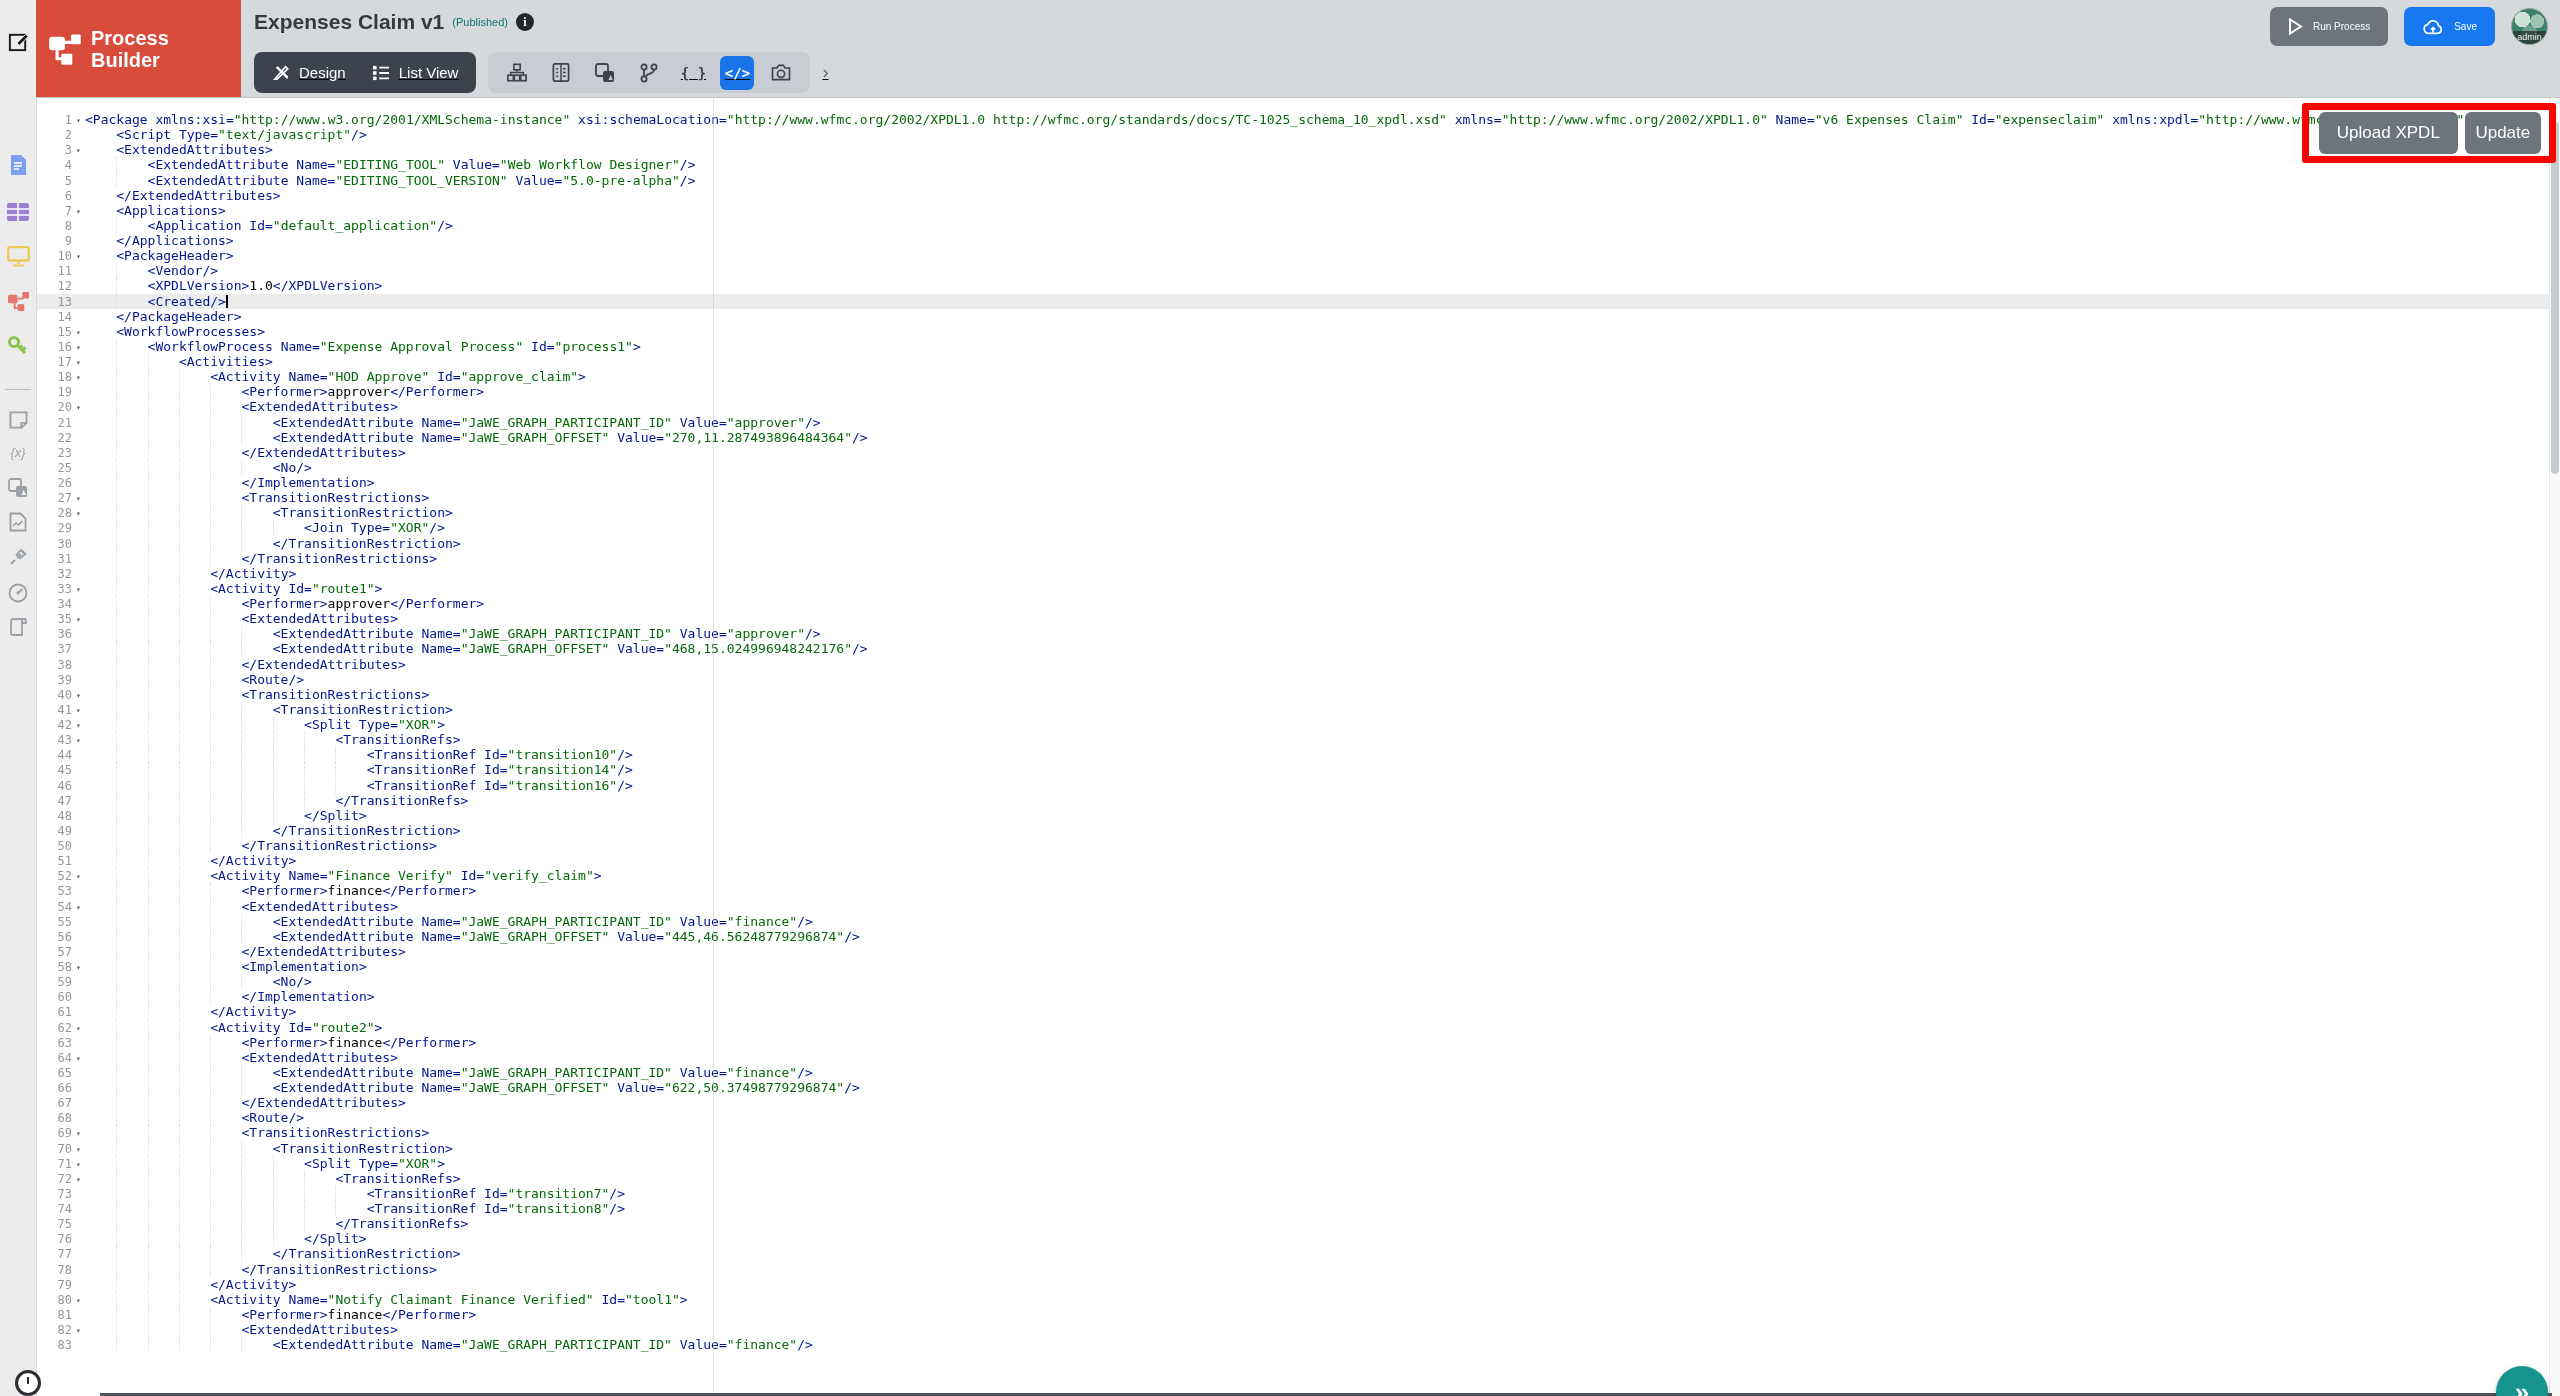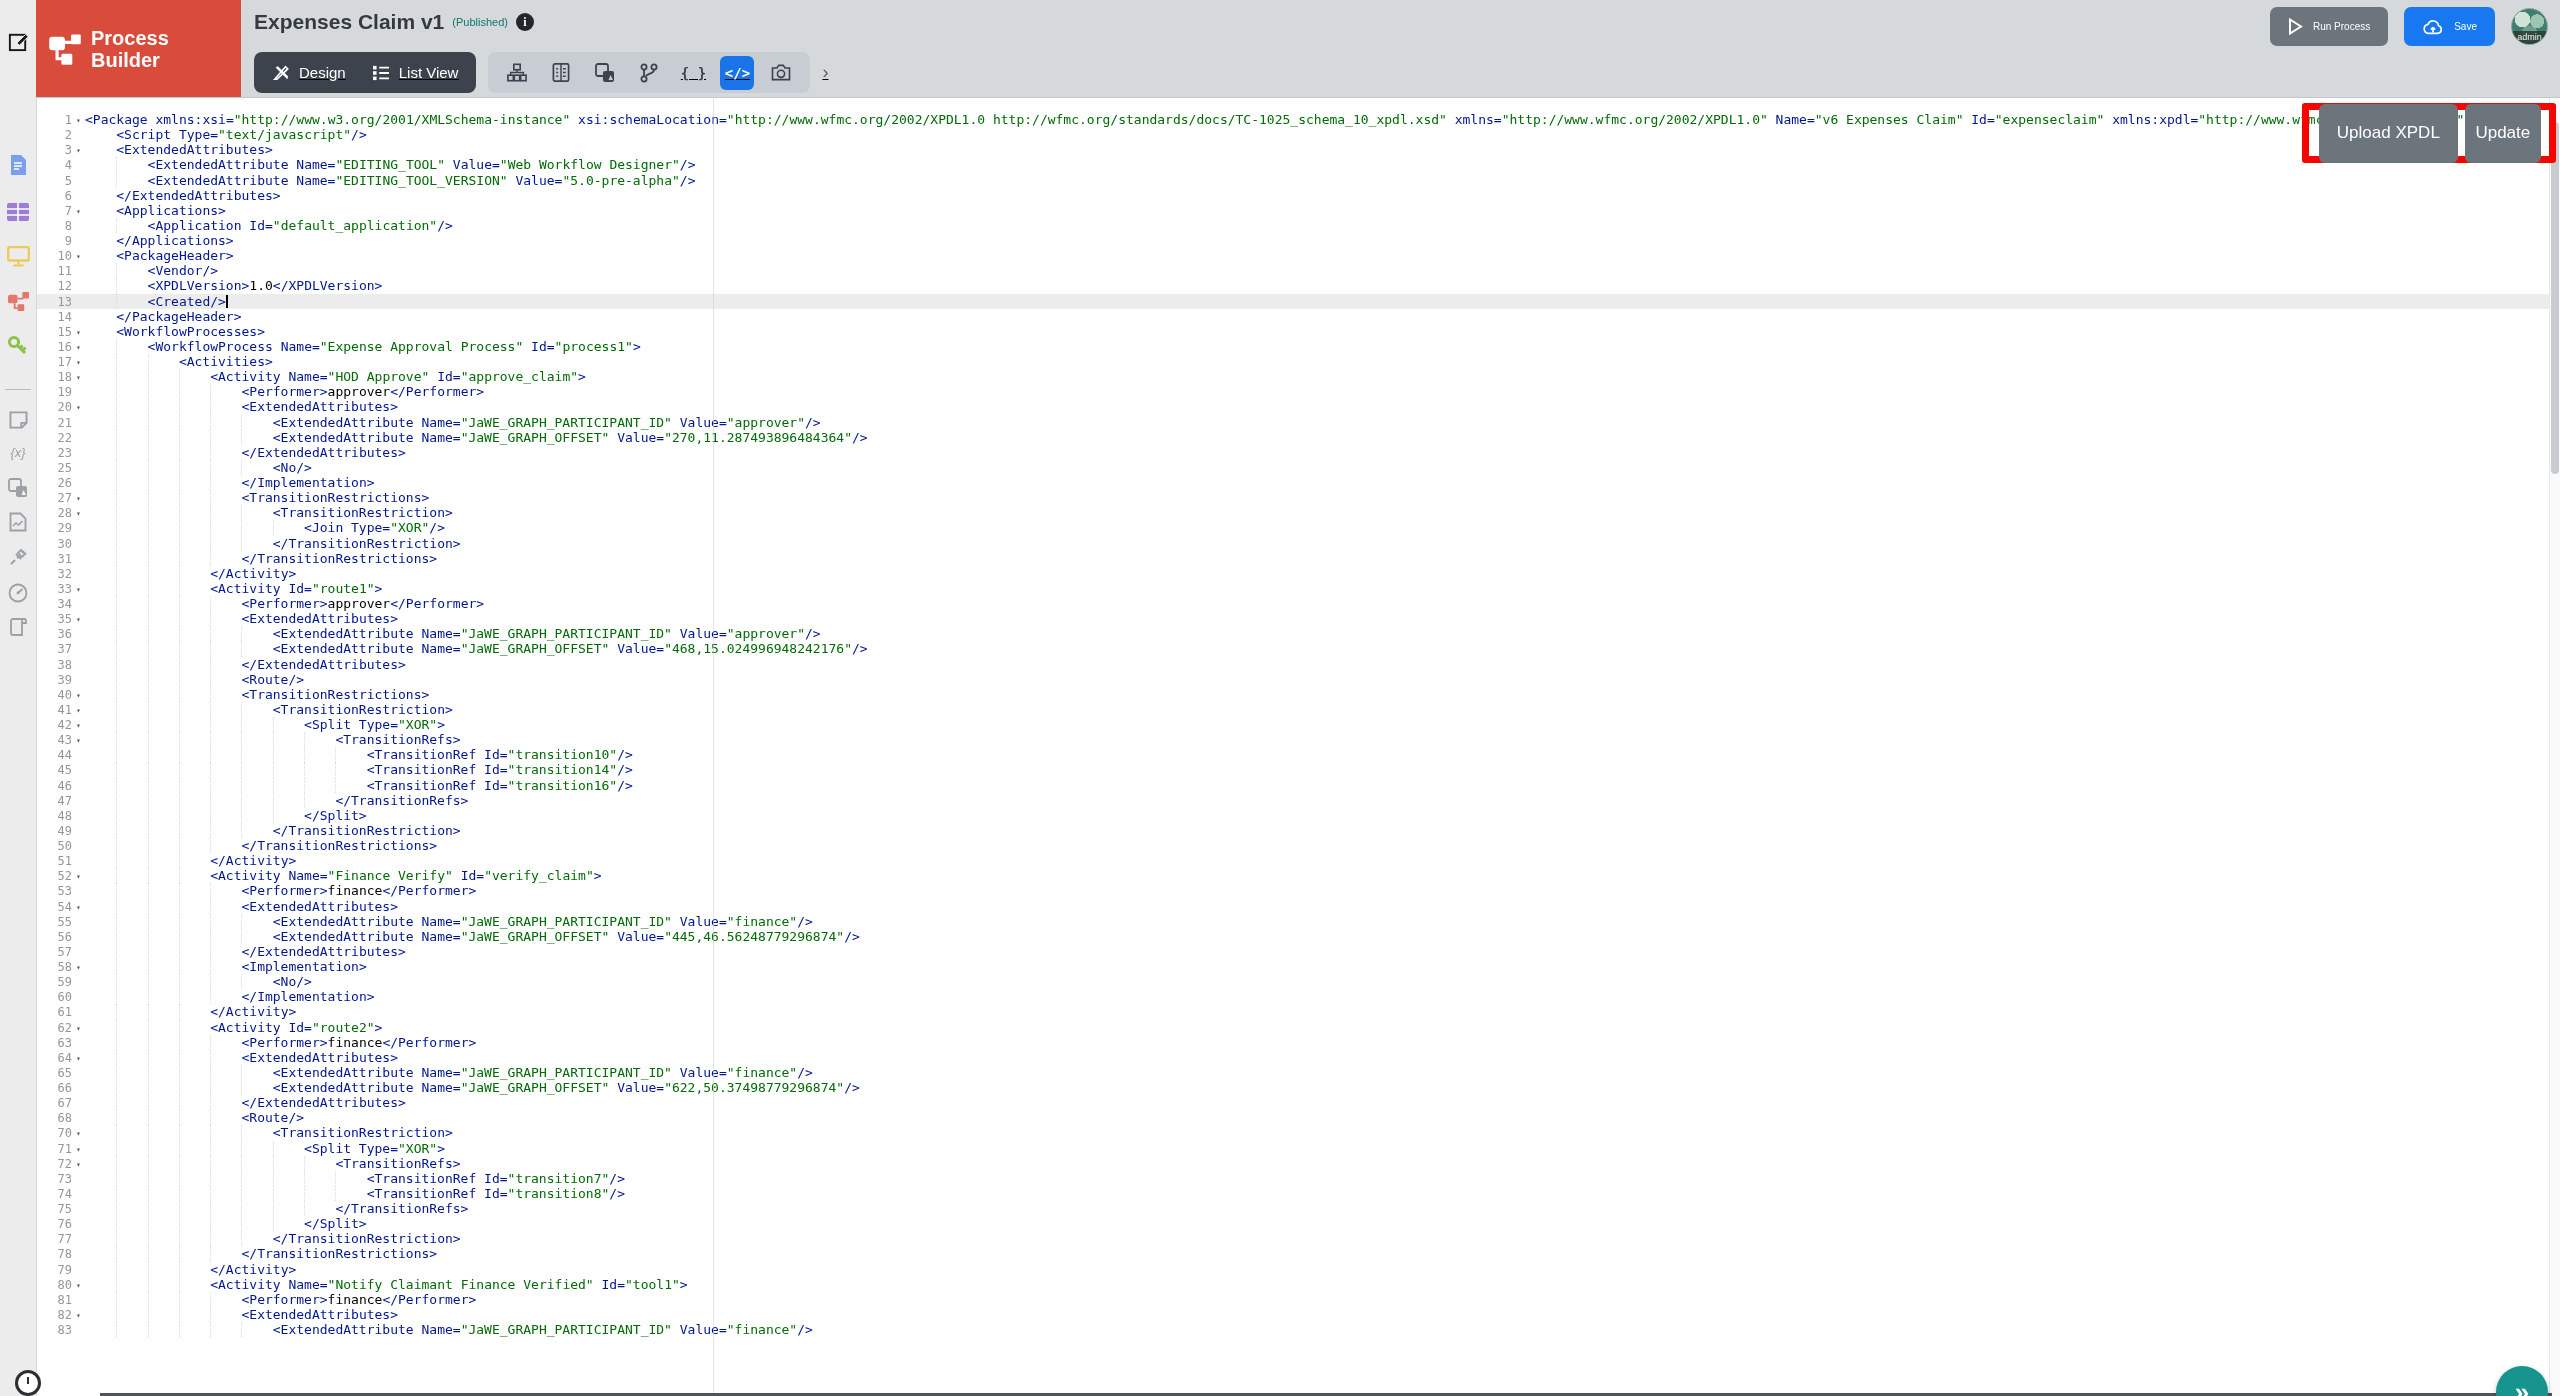--- a/index.html
+++ b/index.html
@@ -48,21 +48,21 @@
   .ind{display:inline-block;width:4ch;box-sizing:border-box;}
   .gl{border-left:1px dotted #d8dcdf;}
   .tag{color:#00168E;}
   .str{color:#036A07;}
   .txt{color:#000;}
   .cursor{display:inline-block;width:2px;height:13px;background:#000;vertical-align:-2px;}
   .vscroll{position:absolute;right:0;top:0;bottom:0;width:10px;background:#fafafa;border-left:1px solid #e4e6e8;z-index:4;}
   .vthumb{position:absolute;left:1px;right:1px;top:25px;height:352px;background:#c8ccd0;border-radius:5px;}
   
   .annotation{position:absolute;left:2302px;top:103px;width:254px;height:60px;border:7px solid #f50400;border-radius:3px;box-sizing:border-box;z-index:8;display:flex;align-items:center;padding:0 8px 0 10px;gap:7px;background:transparent;}
-  .ov-btn{background:#6c747c;color:#fff;border:none;border-radius:6px;height:59px;font-size:17px;font-family:"Liberation Sans",sans-serif;cursor:pointer;}
+  .ov-btn{background:#6c747c;color:#fff;border:none;border-radius:6px;height:42px;font-size:17px;font-family:"Liberation Sans",sans-serif;cursor:pointer;}
   .ov-btn.upload{width:146px;}
   .ov-btn.update{width:80px;}
   
   .bottom-line{position:absolute;left:100px;right:8px;bottom:0;height:3px;background:#4e5459;z-index:7;}
   .clockish{position:absolute;left:15px;top:1370px;width:26px;height:26px;border:3px solid #2b2f33;border-radius:50%;background:#fff;box-sizing:border-box;z-index:9;}
   .clockish:after{content:"";position:absolute;left:9px;top:4px;width:2px;height:7px;background:#2b2f33;}
   .fab{position:absolute;left:2496px;top:1366px;width:52px;height:52px;border-radius:50%;background:#17948d;color:#fff;display:flex;align-items:center;justify-content:center;font-size:26px;font-weight:bold;z-index:9;box-shadow:0 2px 5px rgba(0,0,0,.25);cursor:pointer;}
   svg{display:block;}
 </style>
 </head>
@@ -321,20 +321,21 @@
         <div class="row"><span class="ln">59</span><span class="fold"></span><span class="ind">    </span><span class="ind gl">    </span><span class="ind gl">    </span><span class="ind gl">    </span><span class="ind gl">    </span><span class="ind gl">    </span><span class="tag">&lt;No/&gt;</span></div>
         <div class="row"><span class="ln">60</span><span class="fold"></span><span class="ind">    </span><span class="ind gl">    </span><span class="ind gl">    </span><span class="ind gl">    </span><span class="ind gl">    </span><span class="tag">&lt;/Implementation&gt;</span></div>
         <div class="row"><span class="ln">61</span><span class="fold"></span><span class="ind">    </span><span class="ind gl">    </span><span class="ind gl">    </span><span class="ind gl">    </span><span class="tag">&lt;/Activity&gt;</span></div>
         <div class="row"><span class="ln">62</span><span class="fold">▾</span><span class="ind">    </span><span class="ind gl">    </span><span class="ind gl">    </span><span class="ind gl">    </span><span class="tag">&lt;Activity Id=</span><span class="str">"route2"</span><span class="tag">&gt;</span></div>
         <div class="row"><span class="ln">63</span><span class="fold"></span><span class="ind">    </span><span class="ind gl">    </span><span class="ind gl">    </span><span class="ind gl">    </span><span class="ind gl">    </span><span class="tag">&lt;Performer&gt;</span><span class="txt">finance</span><span class="tag">&lt;/Performer&gt;</span></div>
         <div class="row"><span class="ln">64</span><span class="fold">▾</span><span class="ind">    </span><span class="ind gl">    </span><span class="ind gl">    </span><span class="ind gl">    </span><span class="ind gl">    </span><span class="tag">&lt;ExtendedAttributes&gt;</span></div>
         <div class="row"><span class="ln">65</span><span class="fold"></span><span class="ind">    </span><span class="ind gl">    </span><span class="ind gl">    </span><span class="ind gl">    </span><span class="ind gl">    </span><span class="ind gl">    </span><span class="tag">&lt;ExtendedAttribute Name=</span><span class="str">"JaWE_GRAPH_PARTICIPANT_ID"</span><span class="tag"> Value=</span><span class="str">"finance"</span><span class="tag">/&gt;</span></div>
         <div class="row"><span class="ln">66</span><span class="fold"></span><span class="ind">    </span><span class="ind gl">    </span><span class="ind gl">    </span><span class="ind gl">    </span><span class="ind gl">    </span><span class="ind gl">    </span><span class="tag">&lt;ExtendedAttribute Name=</span><span class="str">"JaWE_GRAPH_OFFSET"</span><span class="tag"> Value=</span><span class="str">"622,50.37498779296874"</span><span class="tag">/&gt;</span></div>
         <div class="row"><span class="ln">67</span><span class="fold"></span><span class="ind">    </span><span class="ind gl">    </span><span class="ind gl">    </span><span class="ind gl">    </span><span class="ind gl">    </span><span class="tag">&lt;/ExtendedAttributes&gt;</span></div>
         <div class="row"><span class="ln">68</span><span class="fold"></span><span class="ind">    </span><span class="ind gl">    </span><span class="ind gl">    </span><span class="ind gl">    </span><span class="ind gl">    </span><span class="tag">&lt;Route/&gt;</span></div>
+        <div class="row"><span class="ln">69</span><span class="fold">▾</span><span class="ind">    </span><span class="ind gl">    </span><span class="ind gl">    </span><span class="ind gl">    </span><span class="ind gl">    </span><span class="tag">&lt;TransitionRestrictions&gt;</span></div>
         <div class="row"><span class="ln">70</span><span class="fold">▾</span><span class="ind">    </span><span class="ind gl">    </span><span class="ind gl">    </span><span class="ind gl">    </span><span class="ind gl">    </span><span class="ind gl">    </span><span class="tag">&lt;TransitionRestriction&gt;</span></div>
         <div class="row"><span class="ln">71</span><span class="fold">▾</span><span class="ind">    </span><span class="ind gl">    </span><span class="ind gl">    </span><span class="ind gl">    </span><span class="ind gl">    </span><span class="ind gl">    </span><span class="ind gl">    </span><span class="tag">&lt;Split Type=</span><span class="str">"XOR"</span><span class="tag">&gt;</span></div>
         <div class="row"><span class="ln">72</span><span class="fold">▾</span><span class="ind">    </span><span class="ind gl">    </span><span class="ind gl">    </span><span class="ind gl">    </span><span class="ind gl">    </span><span class="ind gl">    </span><span class="ind gl">    </span><span class="ind gl">    </span><span class="tag">&lt;TransitionRefs&gt;</span></div>
         <div class="row"><span class="ln">73</span><span class="fold"></span><span class="ind">    </span><span class="ind gl">    </span><span class="ind gl">    </span><span class="ind gl">    </span><span class="ind gl">    </span><span class="ind gl">    </span><span class="ind gl">    </span><span class="ind gl">    </span><span class="ind gl">    </span><span class="tag">&lt;TransitionRef Id=</span><span class="str">"transition7"</span><span class="tag">/&gt;</span></div>
         <div class="row"><span class="ln">74</span><span class="fold"></span><span class="ind">    </span><span class="ind gl">    </span><span class="ind gl">    </span><span class="ind gl">    </span><span class="ind gl">    </span><span class="ind gl">    </span><span class="ind gl">    </span><span class="ind gl">    </span><span class="ind gl">    </span><span class="tag">&lt;TransitionRef Id=</span><span class="str">"transition8"</span><span class="tag">/&gt;</span></div>
         <div class="row"><span class="ln">75</span><span class="fold"></span><span class="ind">    </span><span class="ind gl">    </span><span class="ind gl">    </span><span class="ind gl">    </span><span class="ind gl">    </span><span class="ind gl">    </span><span class="ind gl">    </span><span class="ind gl">    </span><span class="tag">&lt;/TransitionRefs&gt;</span></div>
         <div class="row"><span class="ln">76</span><span class="fold"></span><span class="ind">    </span><span class="ind gl">    </span><span class="ind gl">    </span><span class="ind gl">    </span><span class="ind gl">    </span><span class="ind gl">    </span><span class="ind gl">    </span><span class="tag">&lt;/Split&gt;</span></div>
         <div class="row"><span class="ln">77</span><span class="fold"></span><span class="ind">    </span><span class="ind gl">    </span><span class="ind gl">    </span><span class="ind gl">    </span><span class="ind gl">    </span><span class="ind gl">    </span><span class="tag">&lt;/TransitionRestriction&gt;</span></div>
         <div class="row"><span class="ln">78</span><span class="fold"></span><span class="ind">    </span><span class="ind gl">    </span><span class="ind gl">    </span><span class="ind gl">    </span><span class="ind gl">    </span><span class="tag">&lt;/TransitionRestrictions&gt;</span></div>
         <div class="row"><span class="ln">79</span><span class="fold"></span><span class="ind">    </span><span class="ind gl">    </span><span class="ind gl">    </span><span class="ind gl">    </span><span class="tag">&lt;/Activity&gt;</span></div>

